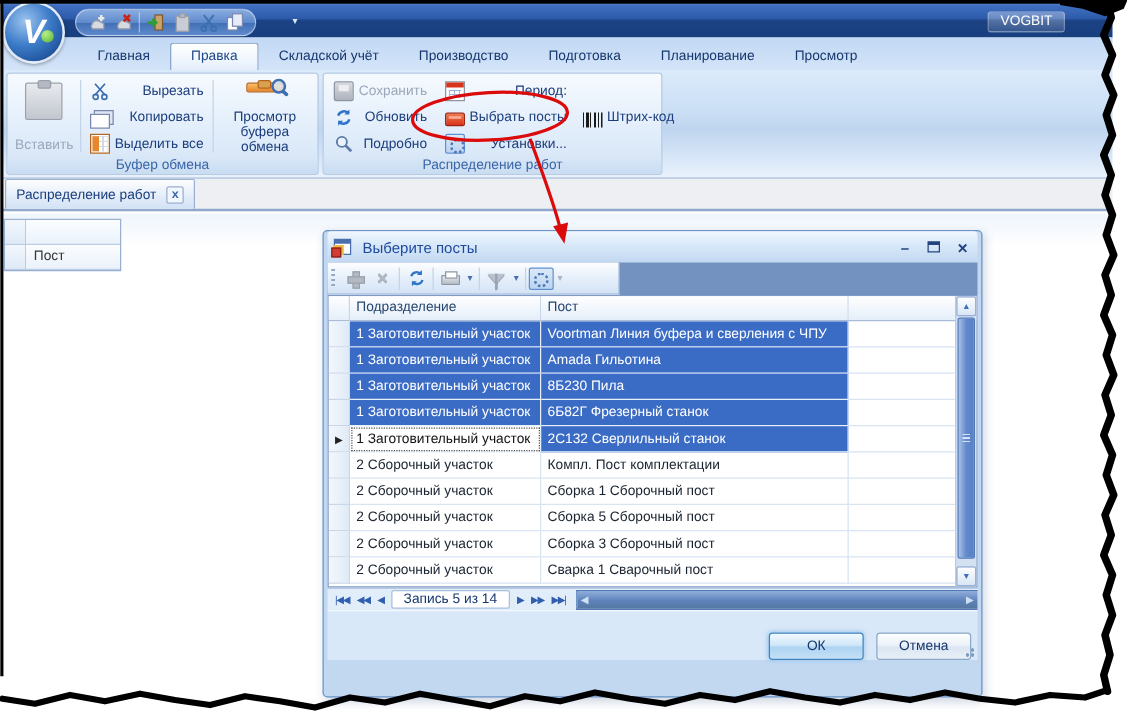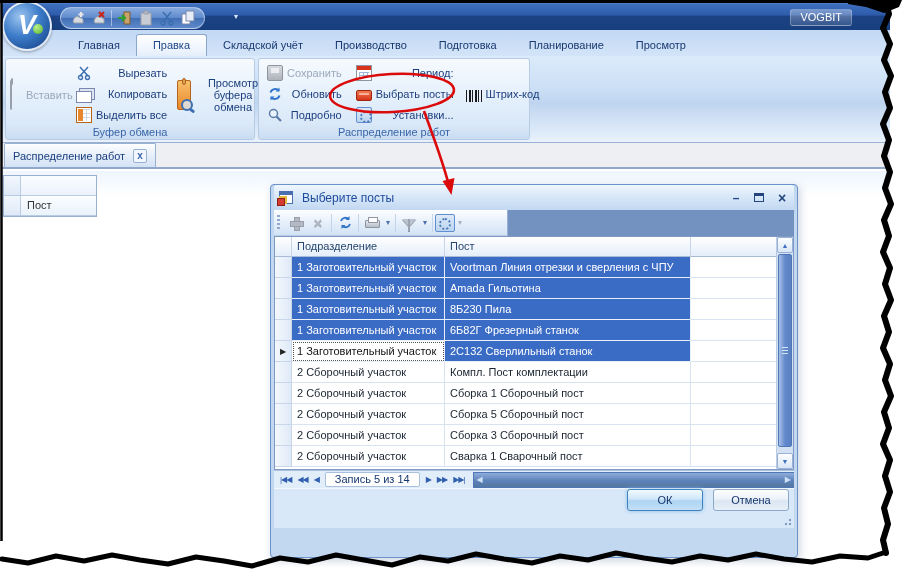--- a/index.html
+++ b/index.html
@@ -39,21 +39,21 @@
   
   .ribbon { position:absolute; left:2px; top:56px; width:888px; height:87px;
     background:linear-gradient(180deg,#dcebfb 0%,#cadef5 40%,#bfd5ef 55%,#d6e5f7 80%,#e9f2fc 100%);
     border-bottom:1px solid #98b1d4; display:flex; gap:3px; padding:2px 0 0 3px; }
   .rgroup { height:82px; border:1px solid #b7cbe4; border-radius:3px; position:relative;
     background:linear-gradient(180deg,#f6fafe 0%,#e2eefb 55%,#d4e3f5 100%);
     display:flex; padding:3px 4px 15px 4px; }
   .rgroup .gtitle { position:absolute; left:0; right:0; bottom:0; height:14px; text-align:center;
     color:#3a66a8; font-size:11px; line-height:14px;
     background:linear-gradient(180deg,#d9e8f8,#c9dcf1); border-radius:0 0 3px 3px; }
-  .bigbtn { width:56px; display:flex; align-items:center; justify-content:flex-start;
+  .bigbtn { width:56px; display:flex; flex-direction:column; align-items:center; justify-content:flex-start;
     gap:14px; padding-top:4px; text-align:center; color:#1c3e7d; border-radius:3px; }
   .bigbtn.wide { width:84px; }
   .bigbtn .blabel { line-height:12px; }
   .bigbtn.disabled { color:#9aa8bb; }
   .vsep { width:1px; background:#c3d4e9; margin:2px 3px; }
   .smallcol { display:flex; flex-direction:column; justify-content:flex-start; gap:2px; padding-top:1px; }
   .smallbtn { display:flex; align-items:center; gap:4px; height:20px; padding:0 4px; color:#1c3e7d;
     border-radius:2px; white-space:nowrap;justify-content:space-between; }
   .smallbtn.disabled { color:#9aa8bb; }
   .icon16 { width:16px; height:16px; flex:0 0 16px; position:relative; }
@@ -108,21 +108,21 @@
 
   
   .minigrid { position:absolute; left:1px; top:4px; width:94px; border:1px solid #9ab0d0; background:#fff; }
   .minigrid .mrow { display:flex; height:20px; }
   .minigrid .mrh { width:17px; background:linear-gradient(180deg,#f2f7fd,#dfeaf7); border-right:1px solid #b9cce4;
     border-bottom:1px solid #b9cce4; }
   .minigrid .mcell { flex:1; background:linear-gradient(180deg,#fbfdff,#eaf2fb); border-bottom:1px solid #b9cce4;
     color:#333; padding:3px 0 0 6px; }
 
   
-  .dialog { position:absolute; left:270px; top:184px; width:528px; height:374px;
+  .dialog { position:absolute; left:258px; top:184px; width:528px; height:374px;
     background:#c2d8f1; border:1px solid #6b93c8; border-radius:4px; padding:0 3px 3px 3px;
     box-shadow:2px 3px 8px rgba(60,90,140,.25); }
   .dtitle { height:25px; display:flex; align-items:center; padding:0 4px 0 5px;
     background:linear-gradient(180deg,#f0f7fe 0%,#d8e8f9 45%,#c2d8f1 100%); border-radius:3px 3px 0 0; }
   .formicon { width:14px; height:13px; position:relative; background:#fff; border:1px solid #4a6fae; }
   .formicon:before { content:""; position:absolute; left:0; right:0; top:0; height:3px; background:#4a6fae; }
   .formicon:after { content:""; position:absolute; left:-3px; bottom:-3px; width:6px; height:6px;
     background:#d23c32; border:1px solid #8d1f17; box-shadow:2px -2px 0 0 #e8b93c; }
   .dtitle .dtext { margin-left:9px; color:#1e4a9e; font-size:12px; }
   .wctrls { margin-left:auto; display:flex; align-items:center; gap:7px; color:#23447e; }
@@ -183,21 +183,21 @@
     background:repeating-linear-gradient(180deg,#d5e3f6 0 1px,transparent 1px 3px); }
 
   .dnav { height:18px; background:#e2edfa; border-top:1px solid #aac0de; display:flex; align-items:center; padding-left:3px; }
   .vcr { color:#2f5fae; font-size:8px; letter-spacing:-1px; padding:0 3px; white-space:nowrap; }
   .navlabel { background:#fff; border:1px solid #a8c0de; border-radius:2px; padding:0 9px 1px; margin:0 3px;
     color:#17386f; }
   .hscroll { flex:1; height:16px; margin-left:5px; border:1px solid #4f77b8; border-right:none;
     background:linear-gradient(180deg,#8fadda,#5d82ba 55%,#54789f); display:flex; align-items:center; justify-content:space-between;
     padding:0 3px; color:#cfe0f4; font-size:8px; }
 
-  .dbuttons { height:40px; background:#d9e8f8; border-top:1px solid #f2f8fe; display:flex; align-items:flex-start;
+  .dbuttons { height:40px; background:#d9e8f8; border-top:1px solid #f2f8fe; display:flex; align-items:flex-end;
     justify-content:flex-end; gap:10px; padding-right:5px; position:relative; }
   .dbtn { width:76px; height:22px; border-radius:3px; text-align:center; padding-top:4px; color:#16366b; }
   .dbtn.ok { background:linear-gradient(180deg,#f2fafe 0%,#cfe7f9 45%,#aed4f2 55%,#c4e0f6 100%);
     border:1px solid #3f83c1; box-shadow:0 0 4px #8fc0ea; }
   .dbtn.cancel { background:linear-gradient(180deg,#fdfeff 0%,#ecf2f9 45%,#dbe6f2 55%,#e8f0f8 100%);
     border:1px solid #8da9c8; }
   .sizegrip { position:absolute; right:2px; bottom:2px; width:10px; height:10px;
     background:radial-gradient(circle at 8px 8px,#7e9cc4 1.2px,transparent 1.6px),
                radial-gradient(circle at 8px 4px,#7e9cc4 1.2px,transparent 1.6px),
                radial-gradient(circle at 4px 8px,#7e9cc4 1.2px,transparent 1.6px); }
@@ -427,21 +427,21 @@
         <div class="g-rh"></div>
         <div class="g-unit">Подразделение</div>
         <div class="g-post">Пост</div>
         <div class="g-fill"></div>
         <div class="g-sbspace"></div>
       </div>
       <div id="grid-body">
           <div class="grow sel">
             <div class="rowhdr"></div>
             <div class="cell c-unit">1 Заготовительный участок</div>
-            <div class="cell c-post">Voortman Линия отрезки и сверления с ЧПУ</div>
+            <div class="cell c-post">Voortman Линия буфера и сверления с ЧПУ</div>
             <div class="cell c-fill"></div>
           </div>
           <div class="grow sel">
             <div class="rowhdr"></div>
             <div class="cell c-unit">1 Заготовительный участок</div>
             <div class="cell c-post">Amada Гильотина</div>
             <div class="cell c-fill"></div>
           </div>
           <div class="grow sel">
             <div class="rowhdr"></div>

